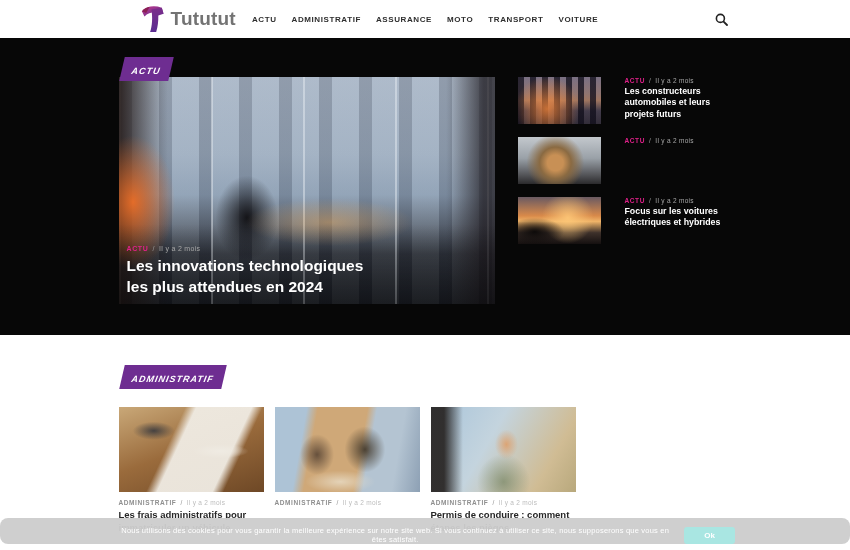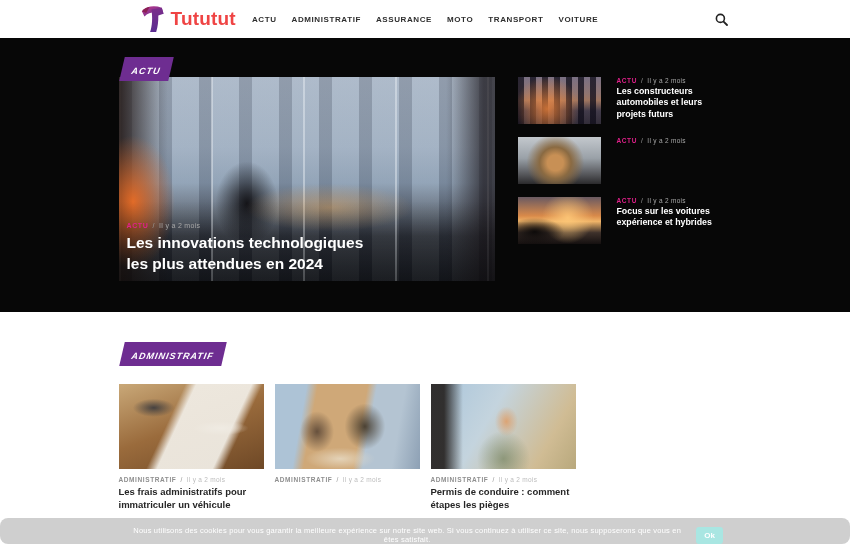--- a/index.html
+++ b/index.html
@@ -6,38 +6,38 @@
   html,body { width:850px; height:550px; overflow:hidden; background:#fff;
     font-family:"Liberation Sans", sans-serif; }
   .page { position:relative; width:850px; height:550px; overflow:hidden; }
   .container { width:613px; margin:0 auto; }
 
   
   .site-header { height:38px; background:#fff; }
   .site-header .container { height:38px; display:flex; align-items:center; }
   .logo { display:flex; align-items:center; gap:4px; cursor:pointer; margin-left:22px; }
   .logo-mark { width:26px; height:28px; display:block; }
-  .logo-text { font-size:19px; font-weight:700; color:#ef4444; letter-spacing:.2px; }
+  .logo-text { font-size:19px; font-weight:700; color:#737373; letter-spacing:.2px; }
   nav.main-nav { display:flex; align-items:center; gap:15px; margin-left:16px; }
   .nav-item { font-size:8px; font-weight:700; letter-spacing:.6px; color:#2e2e2e;
     text-transform:uppercase; cursor:pointer; white-space:nowrap; }
   .search-btn { margin-left:auto; margin-right:2px; background:none; border:none;
     cursor:pointer; width:16px; height:16px; display:flex; align-items:center; justify-content:center; }
 
   
   .badge { display:inline-block; background:#6e2d91; color:#fff; transform:skewX(-13deg);
     padding:3px 10px; position:relative; z-index:2; cursor:pointer; }
   .badge > span { display:inline-block; transform:skewX(3deg); font-style:italic;
     font-weight:700; font-size:9px; letter-spacing:1px; text-transform:uppercase; }
 
   
   .section-dark { background:#070707; padding:19px 0 31px; }
   .section-dark .badge { margin-left:3px; margin-bottom:-2px; }
   .featured-row { display:flex; gap:11px; margin-top:-2px; }
-  .hero-card { position:relative; width:376px; height:204px; cursor:pointer; overflow:hidden;
+  .hero-card { position:relative; width:376px; height:227px; cursor:pointer; overflow:hidden;
     background:
       radial-gradient(ellipse 60px 95px at 14px 125px, rgba(255,115,35,.85), rgba(255,115,35,0) 70%),
       radial-gradient(ellipse 120px 34px at 56% 64%, rgba(242,176,96,.45), transparent 70%),
       radial-gradient(ellipse 46px 62px at 34% 62%, rgba(14,13,16,.92), transparent 68%),
       linear-gradient(90deg, rgba(38,28,26,.92) 0, rgba(38,28,26,.5) 6%, transparent 13%),
       linear-gradient(90deg, transparent 87%, rgba(32,28,33,.75) 97%),
       repeating-linear-gradient(90deg, rgba(235,240,245,.45) 0 2px, transparent 2px 92px),
       repeating-linear-gradient(90deg, rgba(58,68,88,.30) 0 13px, rgba(148,163,184,.22) 13px 40px),
       linear-gradient(180deg,#b6c2d0 0%,#a9b8c8 34%,#93a5b8 52%,#5c646e 67%,#2b2d32 78%,#16171b 100%); }
   .hero-overlay { position:absolute; left:8px; bottom:7px; max-width:252px; }
@@ -45,21 +45,21 @@
     background:linear-gradient(180deg, transparent, rgba(0,0,0,.45)); }
   .meta { font-size:7px; color:#b9b9b9; letter-spacing:.3px; }
   .meta .cat { font-weight:700; text-transform:uppercase; letter-spacing:.6px; }
   .meta .cat.pink { color:#e0218a; }
   .meta .cat.gray { color:#8f8f8f; }
   .meta .sep { color:#9a9a9a; padding:0 2px; }
   .meta .date { color:#a7a7a7; }
   .hero-title { margin-top:4px; font-size:15.5px; line-height:1.32; font-weight:700; color:#fff; }
 
   .side-list { width:226px; display:flex; flex-direction:column; gap:13px; }
-  .side-item { display:flex; gap:16px; height:47px; cursor:pointer;padding-left:12px; }
+  .side-item { display:flex; gap:24px; height:47px; cursor:pointer;padding-left:12px; }
   .side-thumb { width:83px; height:47px; flex:none; }
   .side-text { flex:1; min-width:0; }
   .side-text .meta { font-size:6.5px; }
   .side-title { margin-top:2px; font-size:8.8px; line-height:1.3; font-weight:700; color:#fff; }
 
   .thumb-1 { background:
       radial-gradient(circle at 35% 68%, rgba(255,140,60,.75), transparent 52%),
       repeating-linear-gradient(90deg, rgba(24,21,34,.85) 0 6px, rgba(95,85,100,.40) 6px 12px),
       linear-gradient(180deg,#8b8298 0%,#b08a7a 35%,#c98a5c 50%,#2f2a39 72%,#14121c 100%); }
   .thumb-2 { background:
@@ -105,21 +105,21 @@
       radial-gradient(ellipse 17px 22px at 52% 44%, rgba(221,162,112,.95), transparent 68%),
       radial-gradient(ellipse 38px 40px at 50% 88%, rgba(92,112,72,.55), transparent 70%),
       linear-gradient(90deg, rgba(38,34,32,.92) 0 9%, transparent 22%),
       linear-gradient(120deg,#a8c4da 0%,#c4d4de 40%,#d0bc94 78%,#b8a87c 100%); }
 
   
   .cookie-banner { position:absolute; left:0; top:518px; width:850px; height:26px; z-index:20;
     background:rgba(205,205,205,.96); display:flex; align-items:flex-end; justify-content:center; gap:9px;border-radius:8px; }
   .cookie-msg { font-size:7.5px; color:#fff; letter-spacing:.2px; max-width:560px; text-align:center; }
   .cookie-ok { background:#a9e6e2; color:#fff; border:none; border-radius:3px; cursor:pointer;
-    font-size:8px; font-weight:700; padding:4px 8px; font-family:"Liberation Sans", sans-serif; }
+    font-size:8px; font-weight:700; padding:4px 20px; font-family:"Liberation Sans", sans-serif; }
 </style>
 </head>
 <body>
 
 <div class="page">
 
   <header class="site-header">
     <div class="container">
       <div class="logo">
         <svg class="logo-mark" viewBox="0 0 30 32">
@@ -200,21 +200,21 @@
           </article>
 
           <article class="side-item">
             <div class="side-thumb thumb-3"></div>
             <div class="side-text">
               <div class="meta">
                 <span class="cat pink">ACTU</span>
                 <span class="sep">/</span>
                 <span class="date">Il y a 2 mois</span>
               </div>
-              <h3 class="side-title">Focus sur les voitures expérience et hybrides</h3>
+              <h3 class="side-title">Focus sur les voitures électriques et hybrides</h3>
             </div>
           </article>
 
 
         </div>
       </div>
     </div>
   </section>
 
   <section class="section-admin">

